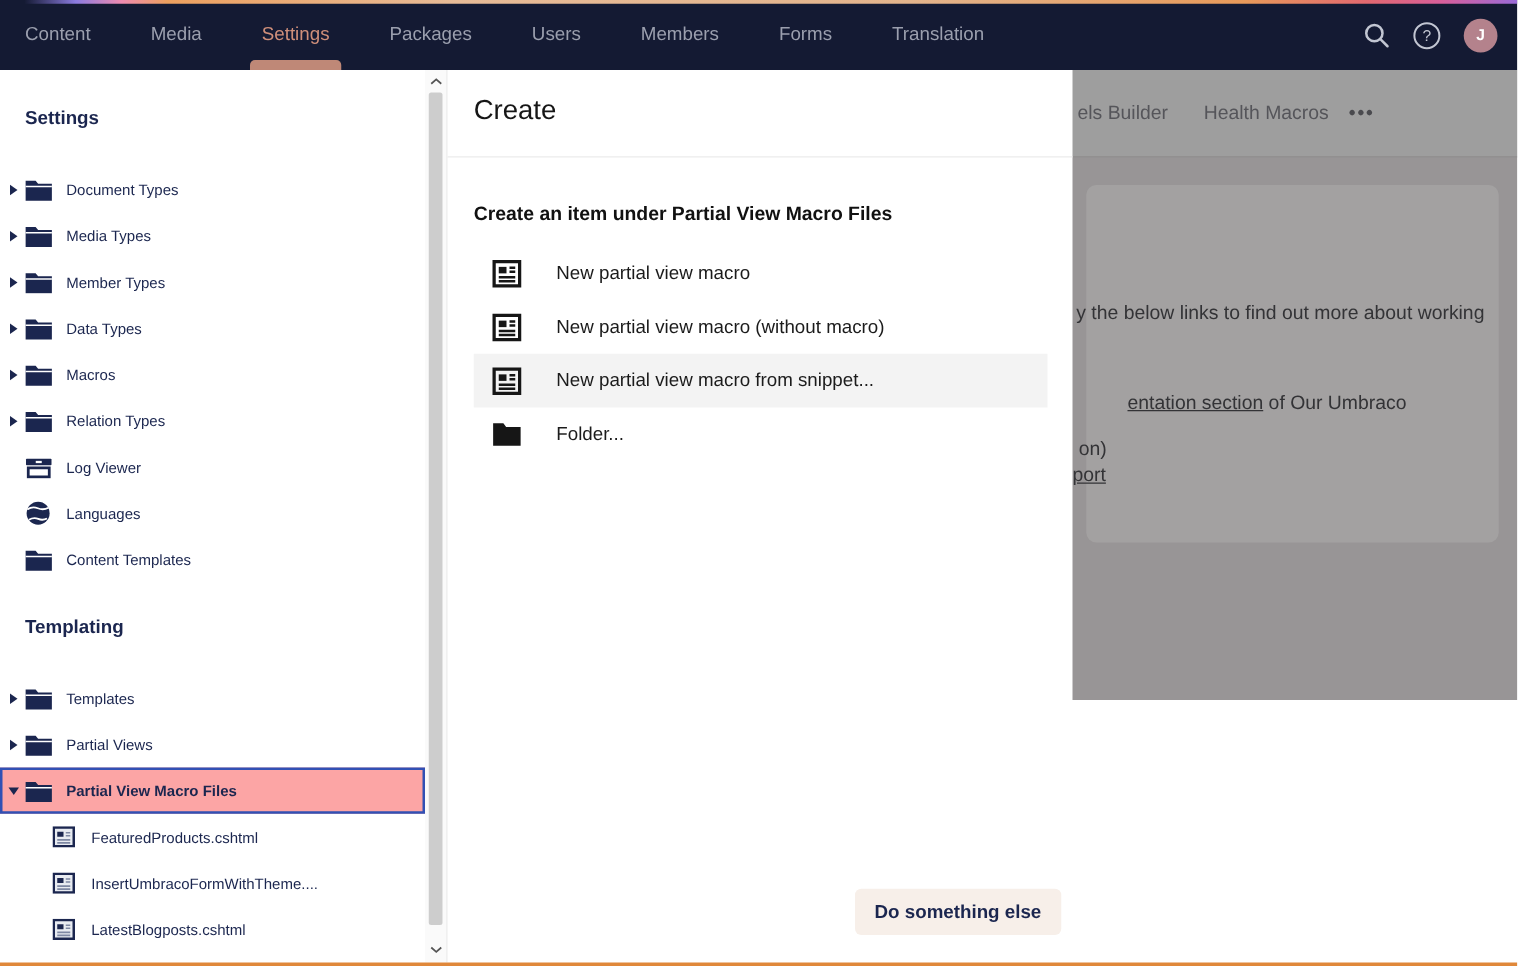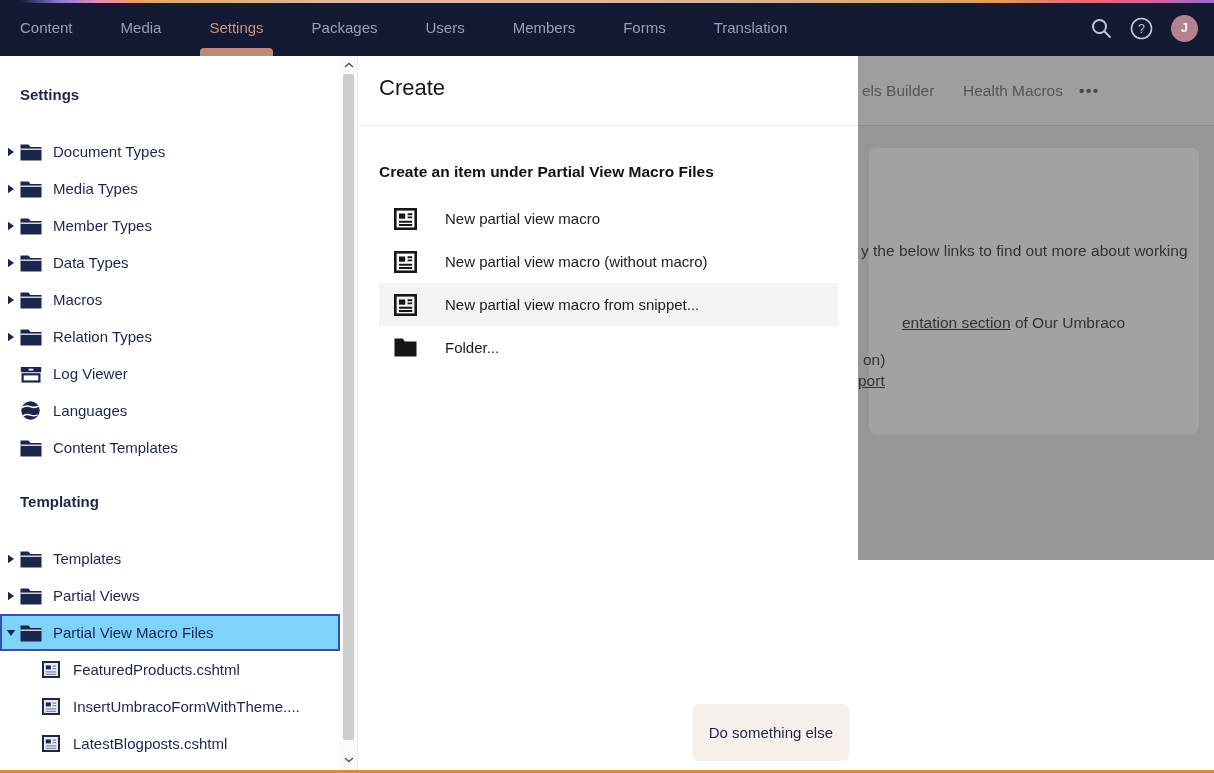--- a/index.html
+++ b/index.html
@@ -21,24 +21,24 @@
   .tb-iconbtn { background:none; border:none; color:#c2c6d2; display:flex; align-items:center; cursor:pointer; padding:0; }
   .avatar { width:27px; height:27px; border-radius:50%; background:#b4828c; color:#fff; font-size:12.5px; font-weight:700;
     border:none; display:flex; align-items:center; justify-content:center; cursor:pointer; font-family:"Liberation Sans",sans-serif; }
 
   
   .sidebar { position:absolute; left:0; top:56px; width:340px; height:714px; background:#fff; padding-top:30px; overflow:hidden; z-index:10; }
   .tree-heading { margin-left:20px; font-size:15px; font-weight:700; color:var(--navy,#1b264f); height:18px; line-height:18px; }
   .tree-heading + .tree-list { margin-top:29px; }
   .tree-heading.second { margin-top:27px; }
   .tree-row { height:37px; display:flex; align-items:center; width:340px; cursor:pointer; }
-  .tree-row.selected { outline:2px solid var(--selection_blue,#3150b4); outline-offset:-2px; background:#7dd3fc; }
+  .tree-row.selected { outline:2px solid var(--selection_blue,#3150b4); outline-offset:-2px; background:#fca5a5;font-weight:bold; }
   .caret-box { width:12px; margin-left:5px; display:flex; justify-content:center; align-items:center; color:var(--navy,#1b264f); }
   .tree-icon { margin-left:3px; width:22px; display:flex; align-items:center; color:var(--navy,#1b264f); }
-  .tree-label { margin-left:11px; font-size:15px; color:var(--navy,#1b264f); white-space:nowrap; }
+  .tree-label { margin-left:11px; font-size:12px; color:var(--navy,#1b264f); white-space:nowrap; }
   .tree-row.child .tree-icon { margin-left:42px; width:18px; }
   .tree-row.child .tree-label { margin-left:13px; }
 
   
   .tree-scrollbar { position:absolute; left:340px; top:56px; width:17px; height:714px; background:#fafafa; z-index:12; }
   .sb-up, .sb-down { position:absolute; left:0; width:17px; height:14px; display:flex; align-items:center; justify-content:center; color:#555; }
   .sb-up { top:2px; } .sb-down { bottom:3px; }
   .sb-thumb { position:absolute; left:3px; top:18px; width:11px; height:666px; background:#cdcdcd; border-radius:2px; }
 
   
@@ -55,23 +55,23 @@
   
   .dialog { position:absolute; left:357px; top:56px; width:501px; height:714px; background:#fff; z-index:20; border-left:1px solid #ececec; }
   .dialog-header { height:70px; border-bottom:1px solid #ececec; }
   .dialog-title { padding:19px 0 0 21px; font-size:22px; font-weight:400; color:#161616; }
   .dialog-body { padding:37px 20px 0 21px; }
   .dialog-heading { font-size:15.5px; font-weight:700; color:#111; margin-bottom:16px; }
   .dlg-row { height:43px; display:flex; align-items:center; padding-left:14px; cursor:pointer; }
   .dlg-row.hl { background:var(--highlight_bg,#f3f3f3); }
   .dlg-icon { width:25px; display:flex; align-items:center; color:#161616; }
   .dlg-label { margin-left:27px; font-size:15px; color:#1b1b1b; white-space:nowrap; }
-  .else-btn { position:absolute; right:9px; bottom:9px; background:var(--button_bg,#f7efe9); color:var(--navy,#1b264f);
-    font-family:"Liberation Sans",sans-serif; font-weight:400; font-size:15px; border:none; border-radius:5px;
-    padding:20px 16px; cursor:pointer; }
+  .else-btn { position:absolute; right:9px; bottom:22px; background:var(--button_bg,#f7efe9); color:var(--navy,#1b264f);
+    font-family:"Liberation Sans",sans-serif; font-weight:700; font-size:15px; border:none; border-radius:5px;
+    padding:10px 16px; cursor:pointer; }
 
   .bottom-bar { position:absolute; left:0; right:0; bottom:0; height:3px; background:var(--bottom_bar_orange,#e0883a); z-index:60; }
   .icon { display:inline-flex; align-items:center; }
 </style>
 </head>
 <body>
 
 <div class="screen">
 
   <header class="topbar">

